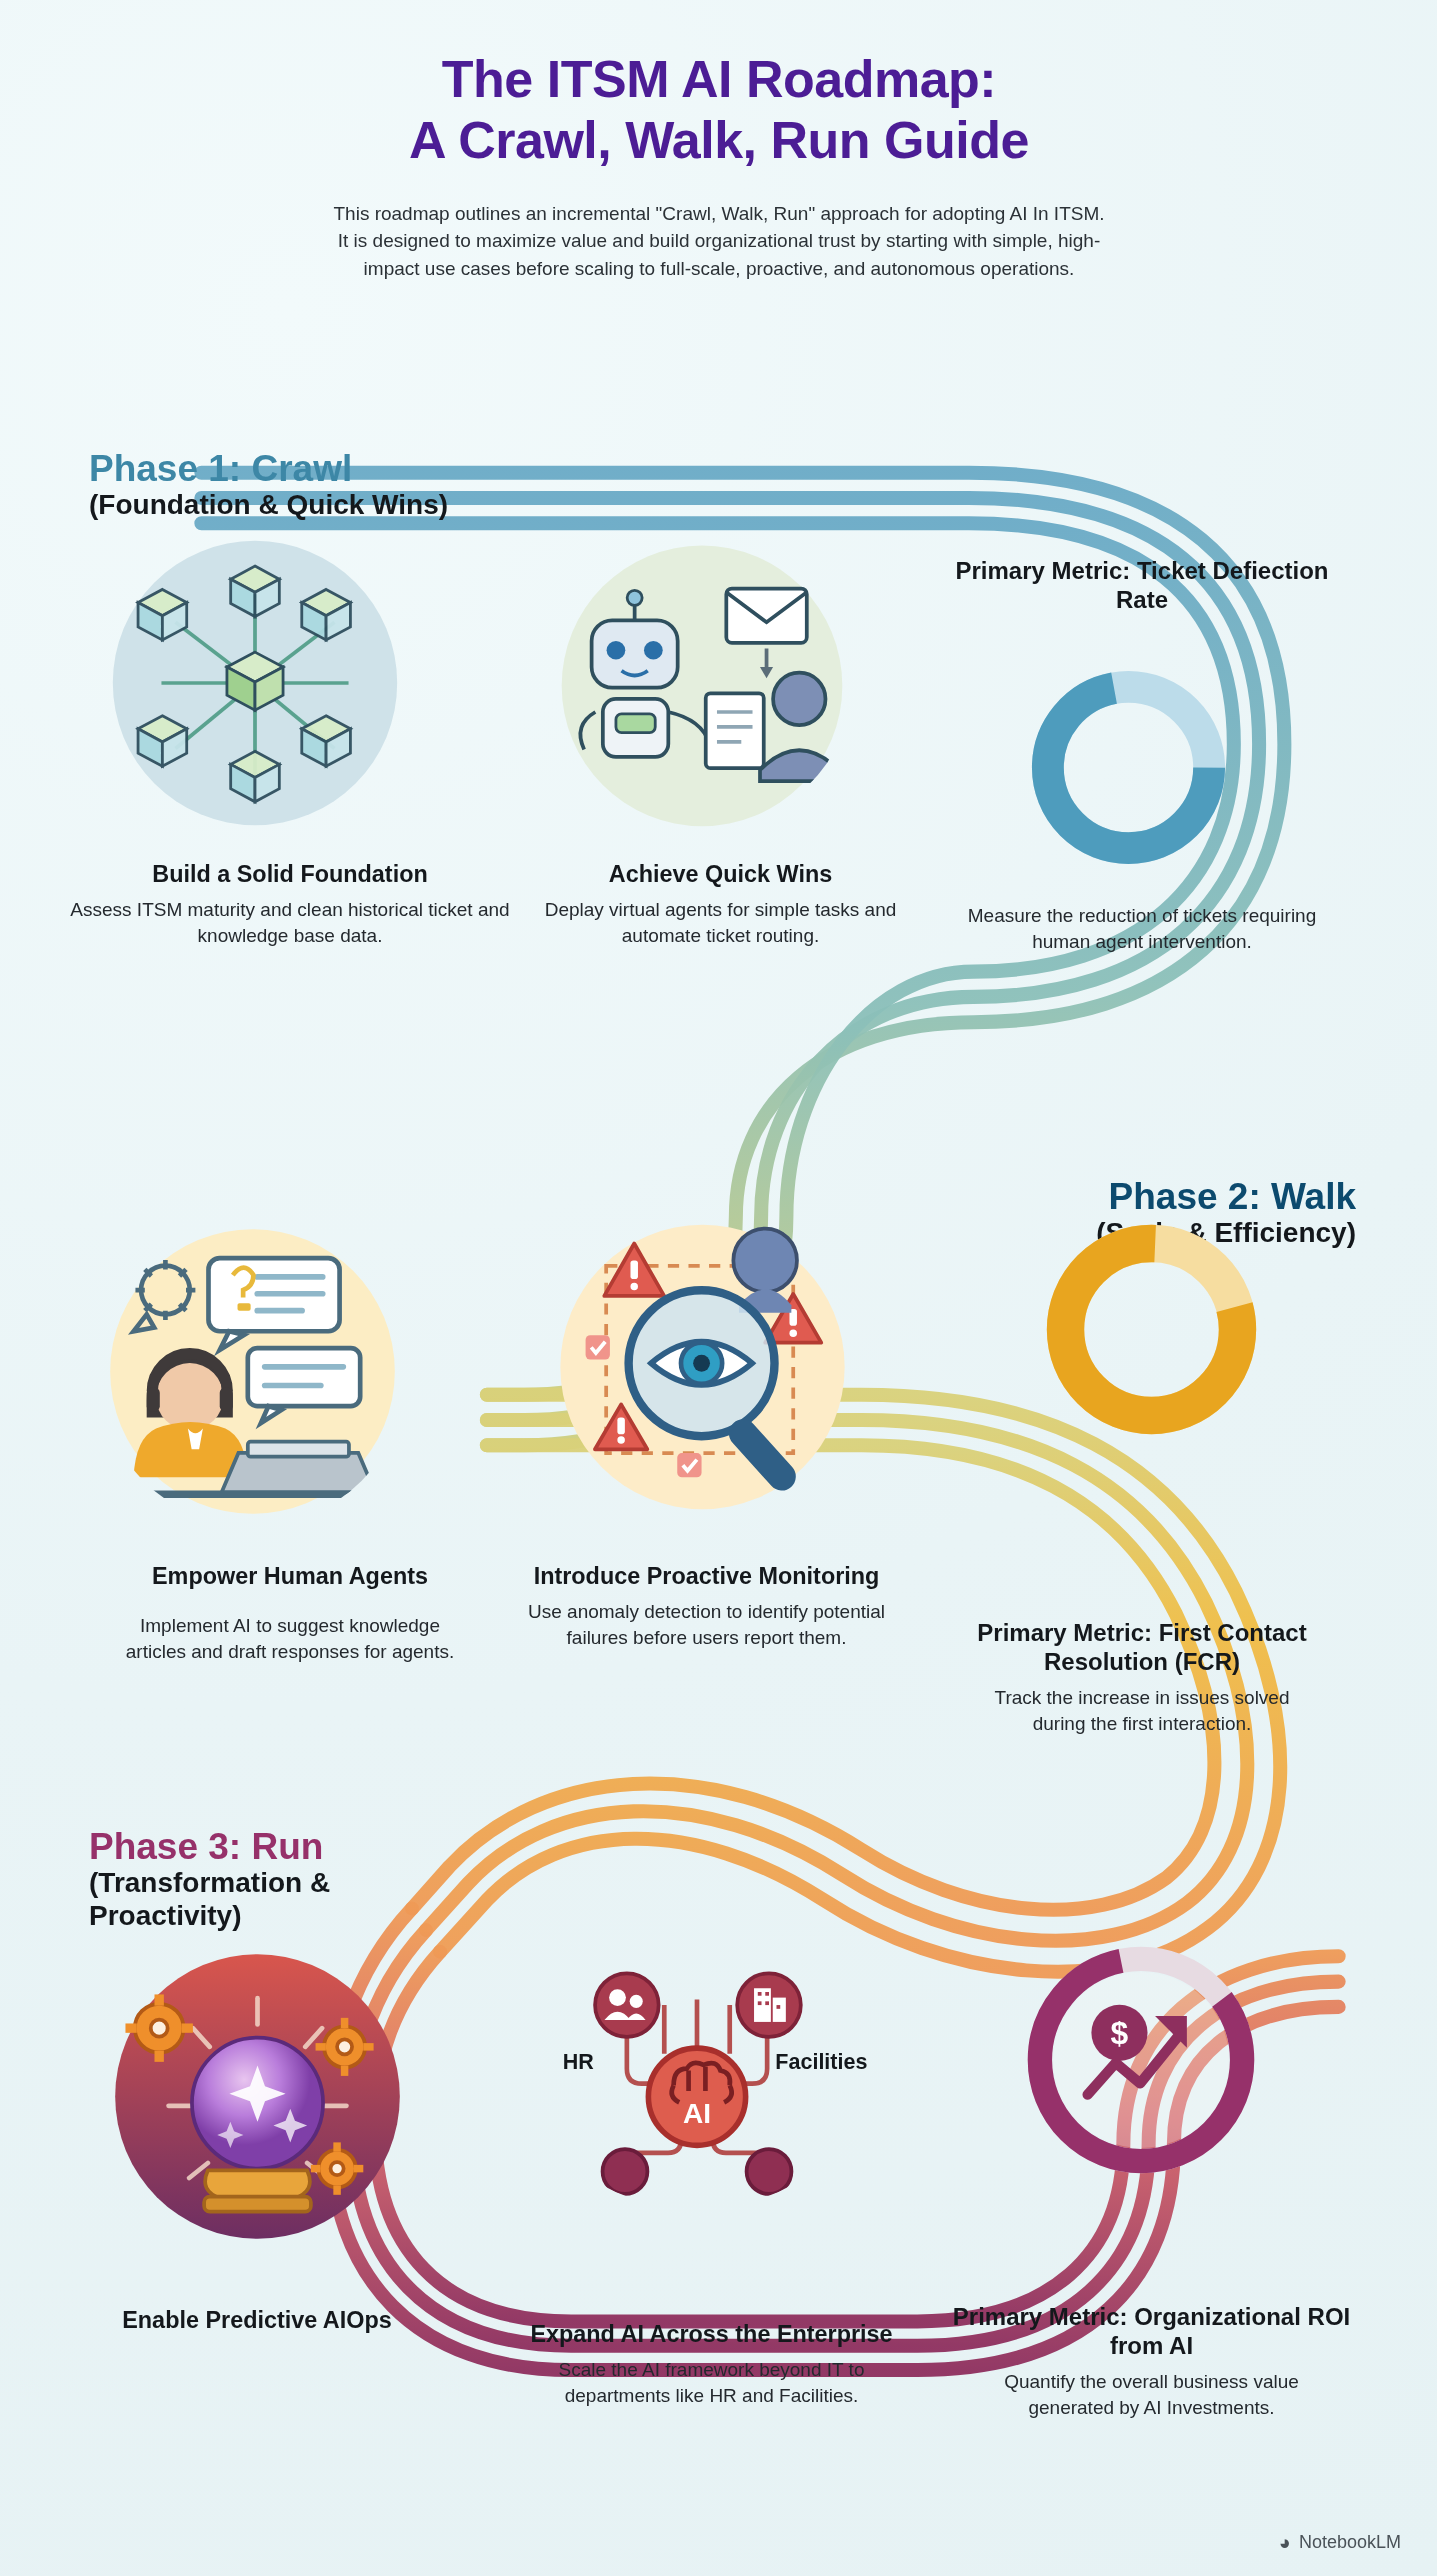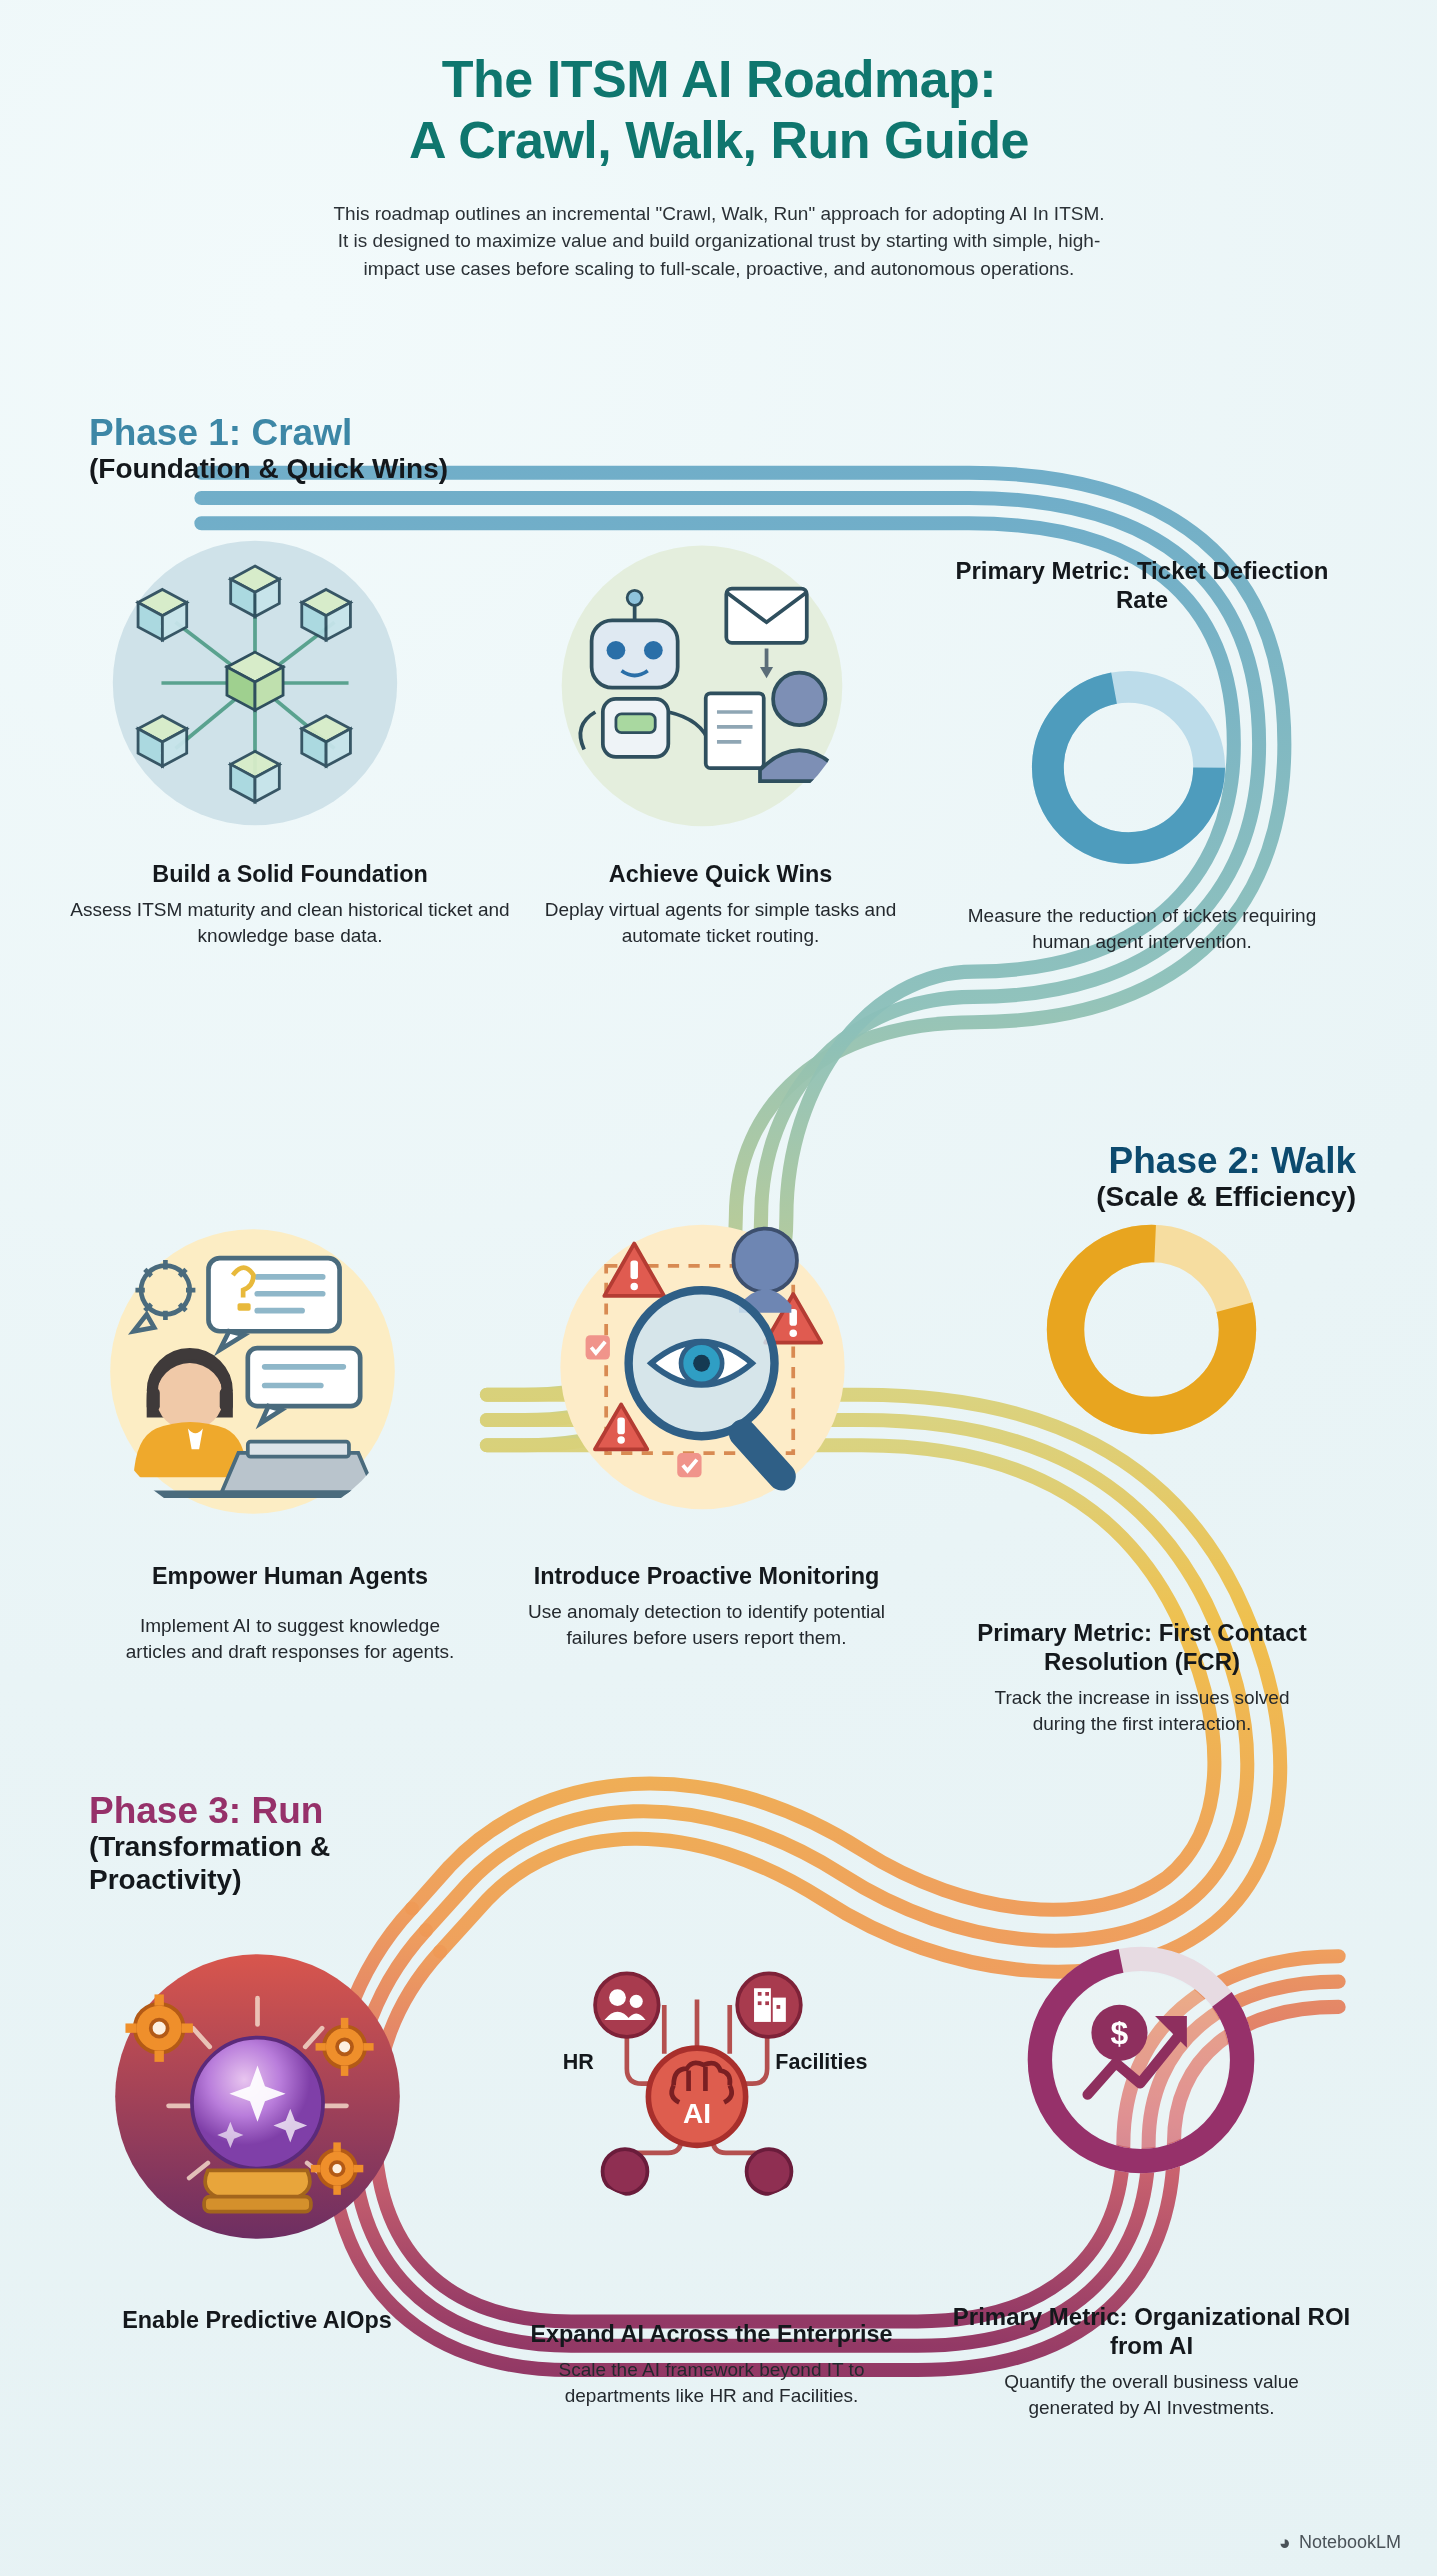--- a/index.html
+++ b/index.html
@@ -16,32 +16,32 @@
   }
   .bg-tex {
     position:absolute; inset:0;
     background:
       radial-gradient(circle at 20% 12%, #f2fafb 0%, #e9f4f6 55%, #e6f2f4 100%);
     pointer-events:none;
   }
 
   
   .header { position:absolute; top:49px; left:0; width:1438px; text-align:center; }
-  .title { font-size:52px; font-weight:bold; color:#0f766e; line-height:1.18; letter-spacing:-0.5px; }
+  .title { font-size:52px; font-weight:bold; color:#4c1d95; line-height:1.18; letter-spacing:-0.5px; }
   .subtitle {
     margin:28px auto 0; width:777px;
     font-size:19px; color:#2b3136; line-height:1.45; text-align:center;
   }
 
   
   #ribbon { position:absolute; top:0; left:0; width:1438px; height:2576px; }
 
   
   .phase-head { position:absolute; }
-  .phase-head .pname { font-size:37px; font-weight:bold; line-height:1.12; }
+  .phase-head .pname { font-size:37px; font-weight:bold; line-height:1.12;margin-top:36px; }
   .phase-head .psub  { font-size:28px; font-weight:bold; color:#14181c; line-height:1.15; }
   #ph1 { top:412px; left:89px; text-align:left; }
   #ph1 .pname { color:#3d87a6; }
   #ph2 { top:1140px; right:82px; text-align:right; }
   #ph2 .pname { color:#0c4a6e; }
   #ph3 { top:1790px; left:89px; text-align:left; }
   #ph3 .pname { color:#96316a; }
 
   
   .card { position:absolute; text-align:center; }

